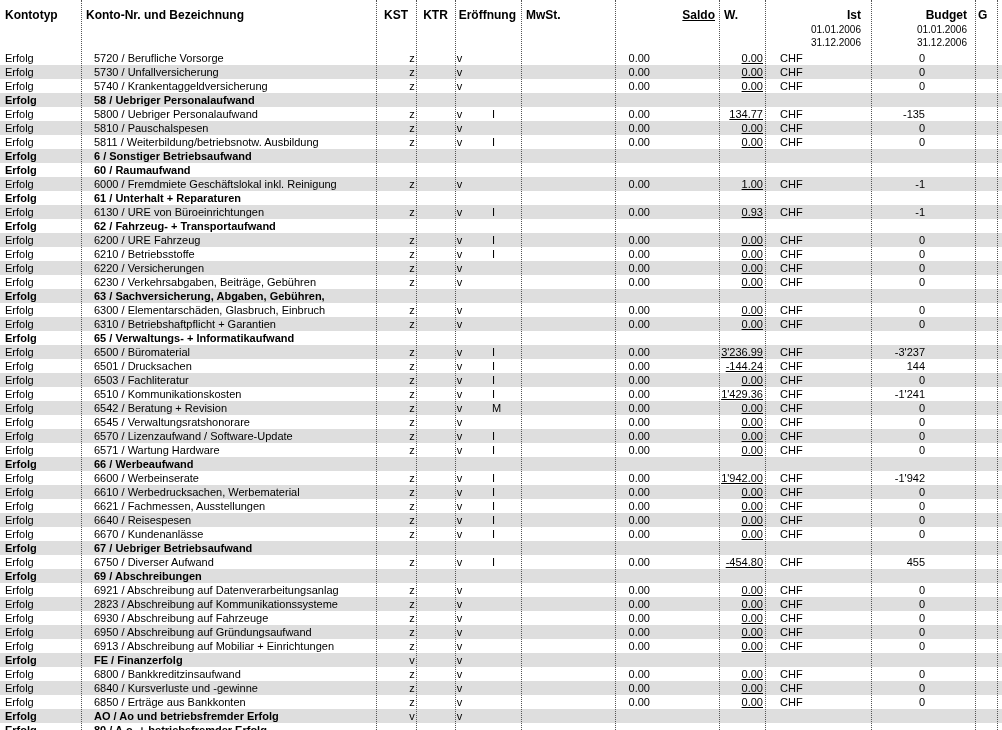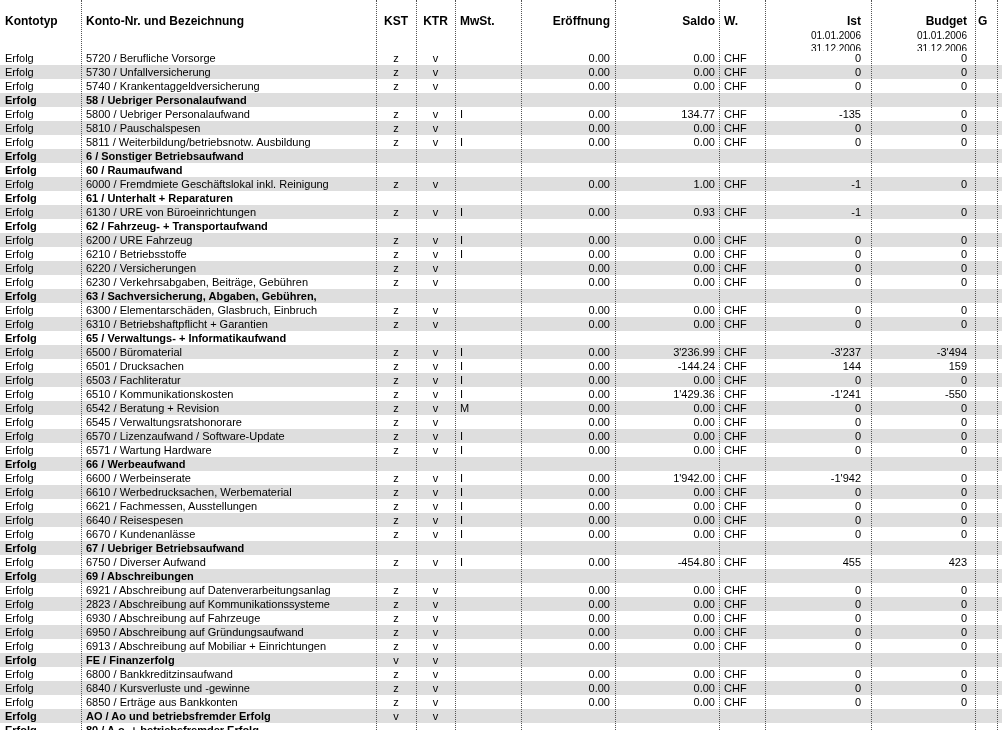--- a/index.html
+++ b/index.html
@@ -11,57 +11,57 @@
     background:#fff;
     font-family:"Liberation Sans", sans-serif;
     color:#000;
   }
   
   .grid {
     display:grid;
     grid-template-columns:81px 295px 40px 39px 66px 94px 104px 46px 106px 104px 27px;
     width:1002px;
   }
-  .header { height:51px; padding-top:14px; }
+  .header { height:51px; padding-top:8px; }
   .hcell { font-weight:bold; font-size:12px; line-height:15px; white-space:nowrap; overflow:hidden; }
   .hdates { font-weight:normal; font-size:10px; line-height:13px; }
-  .row { height:14px; }
+  .row { height:14px;gap:8px; }
   .row.alt { background:#dedede; }
   .cell {
     font-size:11px; line-height:14px;
     white-space:nowrap; overflow:hidden;
   }
   .section .cell-kontotyp, .section .cell-name { font-weight:bold; }
   .al { text-align:left; }
   .ac { text-align:center; }
   .ar { text-align:right; }
   .pl5 { padding-left:5px; }
   .pl3 { padding-left:3px; }
   .pr5 { padding-right:5px; }
-  .pr4 { padding-right:4px; }
+  .pr4 { padding-right:4px;text-decoration:underline; }
   .pr10 { padding-right:10px; }
   .pr8 { padding-right:8px; }
   .vline {
     position:absolute; top:0; bottom:0; width:0;
     border-left:1px dotted #555;
     pointer-events:none;
   }
 </style>
 </head>
 <body>
 
 <div class="screen">
 
   <div class="header grid">
     <div class="hcell al pl5">Kontotyp</div>
     <div class="hcell al pl5">Konto-Nr. und Bezeichnung</div>
     <div class="hcell ac">KST</div>
     <div class="hcell ac">KTR</div>
+    <div class="hcell ar pr5">Eröffnung</div>
     <div class="hcell al pl5">MwSt.</div>
-    <div class="hcell ar pr5">Eröffnung</div>
     <div class="hcell ar pr4">Saldo</div>
     <div class="hcell al pl5">W.</div>
     <div class="hcell ar pr10">
       <div>Ist</div>
       <div class="hdates">01.01.2006</div>
       <div class="hdates">31.12.2006</div>
     </div>
     <div class="hcell ar pr8">
       <div>Budget</div>
       <div class="hdates">01.01.2006</div>

